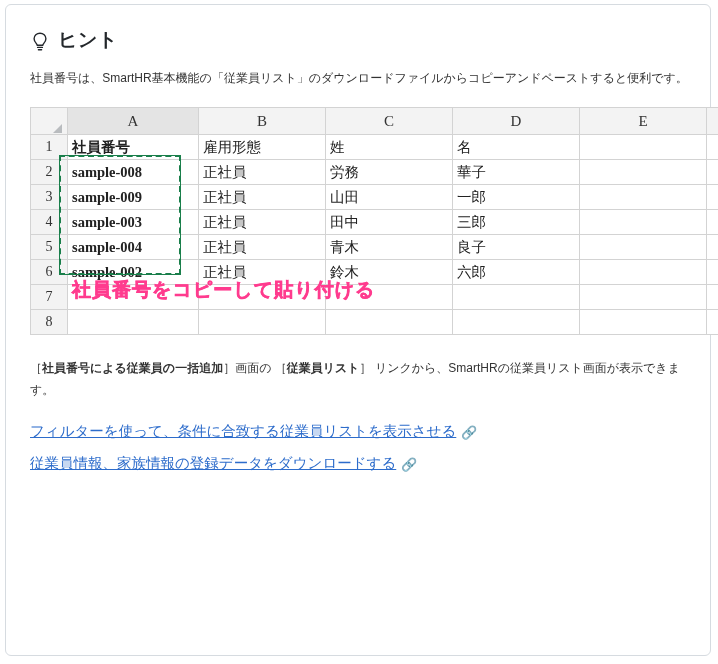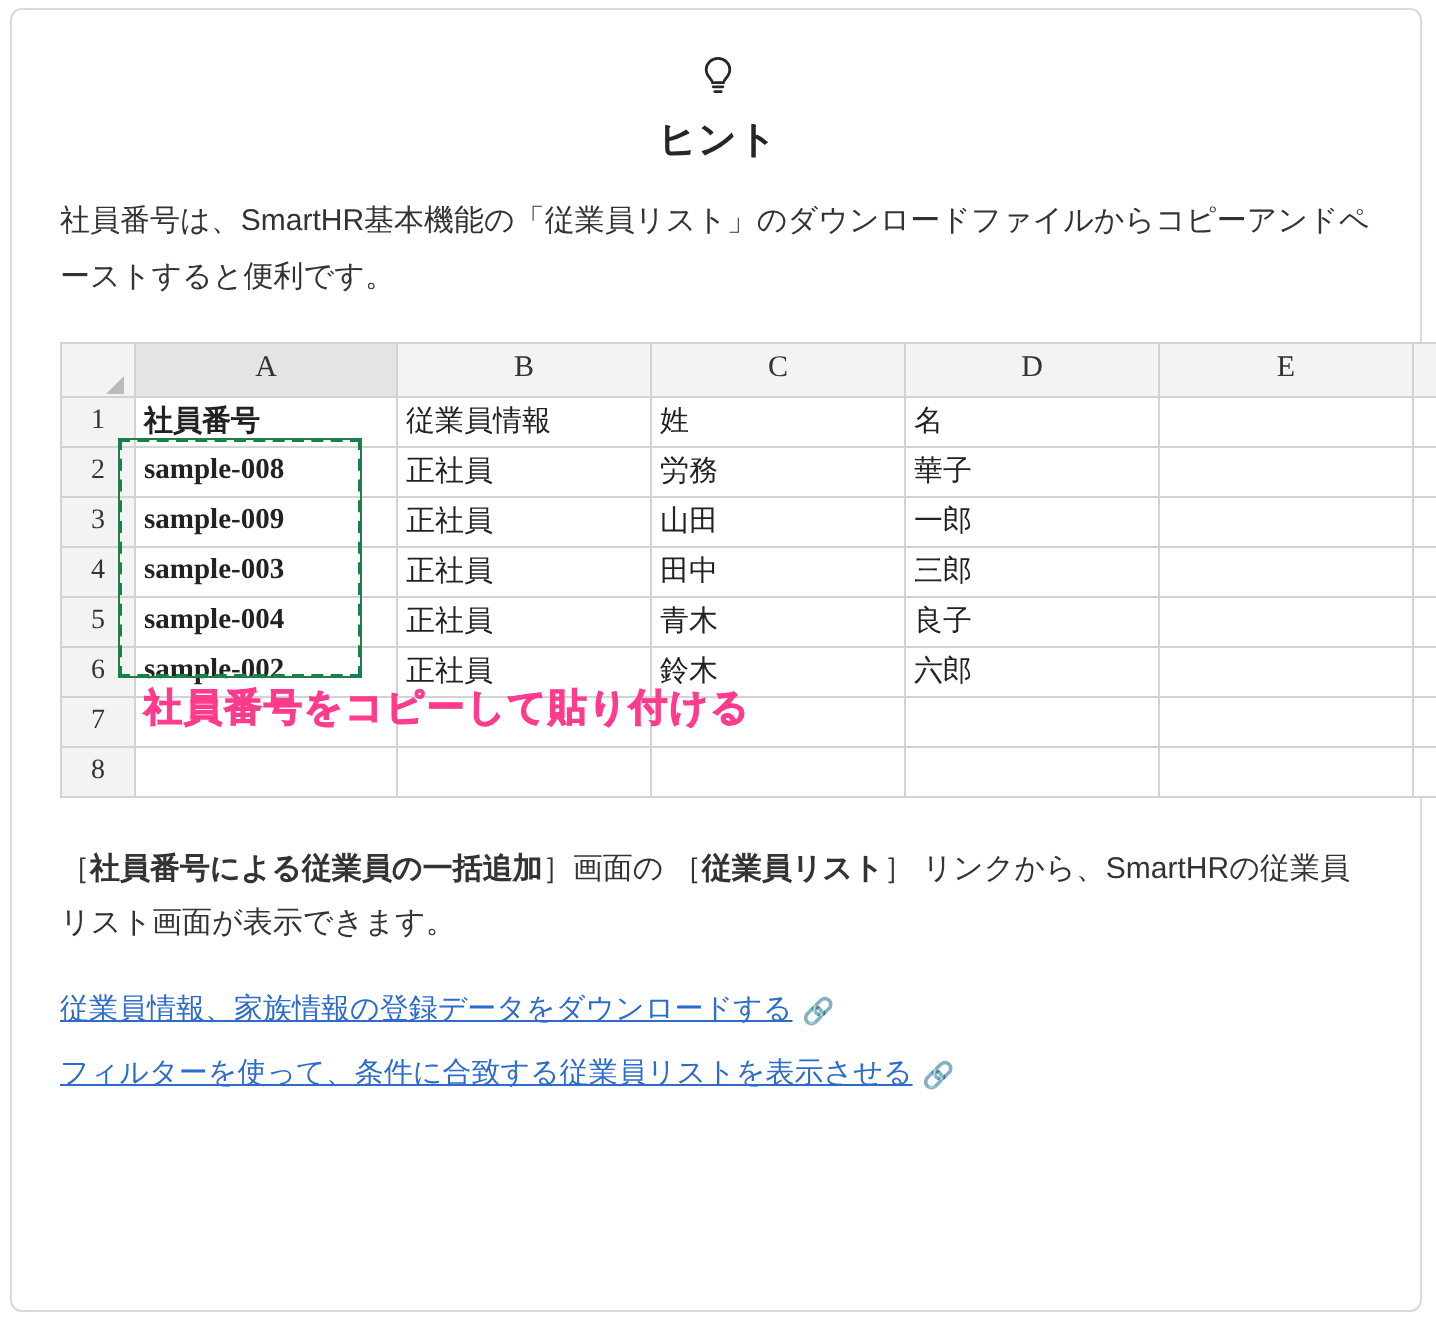--- a/index.html
+++ b/index.html
@@ -21,40 +21,39 @@
     width: 706px;
     height: 652px;
     box-sizing: border-box;
     border: 1px solid #d6dbe0;
     border-radius: 6px;
     background: #ffffff;
     padding: 18px 22px 16px 22px;
   }
   .hint-header {
     display: flex;
-    align-items: center;
+    align-items: flex-end;
     gap: 8px;
     margin: 4px 0 14px 2px;
-    flex-direction: column;
   }
   .bulb-icon {
     width: 20px;
     height: 22px;
     display: inline-block;
     position: relative;
   }
   .bulb-icon svg { display: block; }
   .hint-title {
     font-size: 19px;
     font-weight: bold;
     color: #23272b;
     letter-spacing: 0.5px;
   }
   .para {
-    font-size: 15px;
+    font-size: 12px;
     line-height: 1.85;
     color: #333333;
     margin: 0 0 14px 2px;
   }
   .para.tight { margin-bottom: 10px; }
   .para b { font-weight: bold; }
 
   
   .sheet-wrap {
     margin: 18px 0 22px 2px;
@@ -200,21 +199,21 @@
           <th class="cC">C</th>
           <th class="cD">D</th>
           <th class="cE">E</th>
           <th class="cF"></th>
         </tr>
       </thead>
       <tbody>
         <tr>
           <th class="rowhdr">1</th>
           <td class="cA">社員番号</td>
-          <td class="cB">従業員情報</td>
+          <td class="cB">雇用形態</td>
           <td class="cC">姓</td>
           <td class="cD">名</td>
           <td class="cE"></td>
           <td class="cF"></td>
         </tr>
         <tr>
           <th class="rowhdr">2</th>
           <td class="cA">sample-008</td>
           <td class="cB">正社員</td>
           <td class="cC">労務</td>
@@ -283,20 +282,20 @@
     <div class="annot">社員番号をコピーして貼り付ける</div>
   </div>
 
   <p class="para tight">
     <span>［</span><b>社員番号による従業員の一括追加</b><span>］画面の ［</span><b>従業員リスト</b><span>］ リンクから、SmartHRの従業員リスト画面が表示できます。</span>
   </p>
 
 
   <div class="links">
     <div class="link-row">
+      <a href="#">フィルターを使って、条件に合致する従業員リストを表示させる</a><span class="link-icon">🔗</span>
+    </div>
+    <div class="link-row">
       <a href="#">従業員情報、家族情報の登録データをダウンロードする</a><span class="link-icon">🔗</span>
     </div>
-    <div class="link-row">
-      <a href="#">フィルターを使って、条件に合致する従業員リストを表示させる</a><span class="link-icon">🔗</span>
-    </div>
   </div>
 
 </div>
 
 </body></html>

